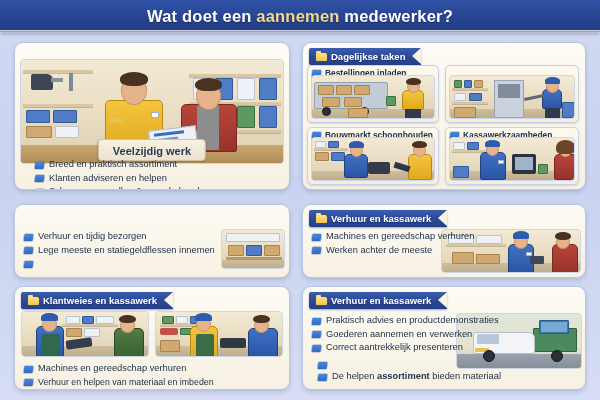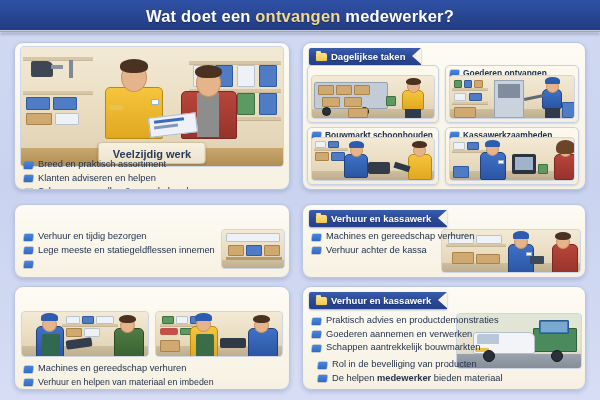--- a/index.html
+++ b/index.html
@@ -157,27 +157,27 @@
   .van-cargo { position: absolute; background: #4b8a5c; border: .5px solid #2f6039; border-radius: 1px; }
   .van-cage { position: absolute; background: #3d7ab5; border: .5px solid #2a5b8c; border-radius: 1px; }
   .wheel { position: absolute; background: #2a2f38; border-radius: 50%; border: 1px solid #15181d; }
   .road { position: absolute; left:0; right:0; bottom:0; height: 26%;
           background: linear-gradient(180deg,#9aa3ad,#848d98); }
 </style>
 </head>
 <body>
 
 <div class="titlebar">
-  <div class="titlebar-text"><span>Wat doet een </span><span class="accent">ontvangen</span><span> medewerker?</span></div>
+  <div class="titlebar-text"><span>Wat doet een </span><span class="accent">aannemen</span><span> medewerker?</span></div>
 </div>
 <div class="titlebar-sheen"></div>
 
 <div class="card" id="card-veelzijdig">
   <div class="card-inner">
-    <div class="photo" style="position:absolute;left:5px;top:3px;right:5px;height:121px;">
+    <div class="photo" style="position:absolute;left:5px;top:16px;right:5px;height:105px;">
       <div class="wallbg"></div>
 
       <div class="shelf" style="left:2px;top:10px;width:70px;height:3px;"></div>
       <div class="shelf" style="left:2px;top:44px;width:70px;height:3px;"></div>
       <div style="position:absolute;left:10px;top:14px;width:22px;height:16px;background:#3d4754;border-radius:2px 6px 2px 2px;"></div>
       <div style="position:absolute;left:30px;top:18px;width:12px;height:4px;background:#8a929c;"></div>
       <div style="position:absolute;left:48px;top:13px;width:4px;height:18px;background:#7e8996;"></div>
       <div class="bluebox" style="left:5px;top:50px;width:24px;height:13px;"></div>
       <div class="bluebox" style="left:32px;top:50px;width:24px;height:13px;"></div>
       <div class="box" style="left:5px;top:66px;width:26px;height:12px;"></div>
@@ -210,21 +210,21 @@
 
       <div style="position:absolute;left:128px;top:68px;width:48px;height:20px;background:#eef2f8;border:.5px solid #a9b6c8;transform:rotate(-7deg);"></div>
       <div style="position:absolute;left:133px;top:72px;width:30px;height:3px;background:#3a6bbd;transform:rotate(-7deg);"></div>
       <div style="position:absolute;left:133px;top:78px;width:24px;height:3px;background:#7f97bb;transform:rotate(-7deg);"></div>
 
       <div class="caption-band" style="bottom:2px;">
         <span class="caption-band-text">Veelzijdig werk</span>
       </div>
     </div>
 
-    <div class="bullets" style="position:absolute;left:2px;right:2px;top:112px;text-align:right;">
+    <div class="bullets" style="position:absolute;left:13px;right:2px;top:112px;text-align:right;">
       <div class="bullet">
         <span class="bullet-icon"></span>
         <span class="bullet-text">Breed en praktisch assortiment</span>
       </div>
       <div class="bullet">
         <span class="bullet-icon"></span>
         <span class="bullet-text">Klanten adviseren en helpen</span>
       </div>
       <div class="bullet">
         <span class="bullet-icon"></span>
@@ -235,20 +235,24 @@
 </div>
 
 <div class="card" id="card-dagelijks">
   <div class="card-inner">
     <div class="ribbon" style="margin:0 0 3px 1px;">
       <span class="folder-icon"></span>
       <span class="ribbon-label">Dagelijkse taken</span>
     </div>
 
     <div class="subcard" style="left:4px;top:22px;width:132px;height:58px;">
+      <div class="subcard-head">
+        <span class="bullet-icon" style="margin-top:0;"></span>
+        <span class="subcard-label">Bestellingen inladen</span>
+      </div>
       <div class="subcard-photo photo">
         <div class="wallbg"></div>
         <div class="floor"></div>
         <div style="position:absolute;left:2px;top:6px;width:74px;height:27px;background:#c3cbd6;border:.5px solid #97a2b0;border-radius:2px;"></div>
         <div class="box" style="left:6px;top:9px;width:16px;height:10px;"></div>
         <div class="box" style="left:24px;top:9px;width:16px;height:10px;"></div>
         <div class="box" style="left:42px;top:9px;width:16px;height:10px;"></div>
         <div class="box" style="left:10px;top:21px;width:18px;height:10px;"></div>
         <div class="box" style="left:32px;top:21px;width:18px;height:10px;"></div>
         <div class="wheel" style="left:10px;top:31px;width:9px;height:9px;"></div>
@@ -256,24 +260,20 @@
         <div class="box" style="left:36px;top:32px;width:20px;height:10px;"></div>
         <div class="torso-yellow" style="left:90px;top:14px;width:22px;height:20px;"></div>
         <div class="head" style="left:95px;top:4px;width:13px;height:13px;"></div>
         <div class="hair" style="left:94px;top:2px;width:15px;height:7px;"></div>
         <div style="position:absolute;left:93px;top:33px;width:16px;height:11px;background:#2f3a4c;"></div>
         <div class="greenbox" style="left:74px;top:20px;width:10px;height:10px;"></div>
       </div>
     </div>
 
     <div class="subcard" style="left:142px;top:22px;width:134px;height:58px;">
-      <div class="subcard-head">
-        <span class="bullet-icon" style="margin-top:0;"></span>
-        <span class="subcard-label">Goederen ontvangen</span>
-      </div>
       <div class="subcard-photo photo">
         <div class="wallbg"></div>
         <div class="floor"></div>
         <div class="shelf" style="left:2px;top:12px;width:36px;height:2px;"></div>
         <div class="shelf" style="left:2px;top:26px;width:36px;height:2px;"></div>
         <div class="greenbox" style="left:4px;top:4px;width:8px;height:8px;"></div>
         <div class="bluebox" style="left:14px;top:4px;width:8px;height:8px;"></div>
         <div class="box" style="left:24px;top:4px;width:9px;height:8px;"></div>
         <div class="whitebox" style="left:4px;top:17px;width:12px;height:8px;"></div>
         <div class="bluebox" style="left:19px;top:17px;width:13px;height:8px;"></div>
@@ -390,28 +390,32 @@
       <div class="head" style="left:114px;top:5px;width:14px;height:14px;"></div>
       <div class="hair" style="left:113px;top:2px;width:16px;height:8px;"></div>
     </div>
     <div class="bullets" style="position:absolute;left:2px;top:22px;">
       <div class="bullet">
         <span class="bullet-icon"></span>
         <span class="bullet-text">Machines en gereedschap verhuren</span>
       </div>
       <div class="bullet">
         <span class="bullet-icon"></span>
-        <span class="bullet-text">Verhuur achter de kassa</span>
+        <span class="bullet-text">Werken achter de meeste</span>
       </div>
     </div>
   </div>
 </div>
 
 <div class="card" id="card-klantweies">
   <div class="card-inner">
+    <div class="ribbon" style="margin:0 0 3px 1px;">
+      <span class="folder-icon"></span>
+      <span class="ribbon-label">Klantweies en kassawerk</span>
+    </div>
 
     <div class="photo" style="position:absolute;left:6px;top:24px;width:128px;height:46px;">
       <div class="wallbg"></div>
       <div class="floor"></div>
       <div class="shelf" style="left:40px;top:12px;width:56px;height:2px;"></div>
       <div class="whitebox" style="left:44px;top:4px;width:14px;height:8px;"></div>
       <div class="bluebox" style="left:60px;top:4px;width:12px;height:8px;"></div>
       <div class="whitebox" style="left:74px;top:4px;width:18px;height:8px;"></div>
       <div class="box" style="left:44px;top:16px;width:16px;height:9px;"></div>
       <div class="whitebox" style="left:62px;top:16px;width:16px;height:9px;"></div>
@@ -482,28 +486,27 @@
       <div class="bullet">
         <span class="bullet-icon"></span>
         <span class="bullet-text">Praktisch advies en productdemonstraties</span>
       </div>
       <div class="bullet">
         <span class="bullet-icon"></span>
         <span class="bullet-text">Goederen aannemen en verwerken</span>
       </div>
       <div class="bullet">
         <span class="bullet-icon"></span>
-        <span class="bullet-text">Schappen aantrekkelijk bouwmarkten</span>
+        <span class="bullet-text">Correct aantrekkelijk presenteren</span>
       </div>
     </div>
 
     <div class="bullets" style="position:absolute;left:8px;top:68px;">
       <div class="bullet">
         <span class="bullet-icon"></span>
-        <span class="bullet-text">Rol in de bevelliging van producten</span>
-      </div>
-      <div class="bullet">
-        <span class="bullet-icon"></span>
-        <span class="bullet-text"><span>De helpen </span><span class="bold">medewerker</span><span> bieden materiaal</span></span>
+      </div>
+      <div class="bullet">
+        <span class="bullet-icon"></span>
+        <span class="bullet-text"><span>De helpen </span><span class="bold">assortiment</span><span> bieden materiaal</span></span>
       </div>
     </div>
   </div>
 </div>
 
 </body></html>

